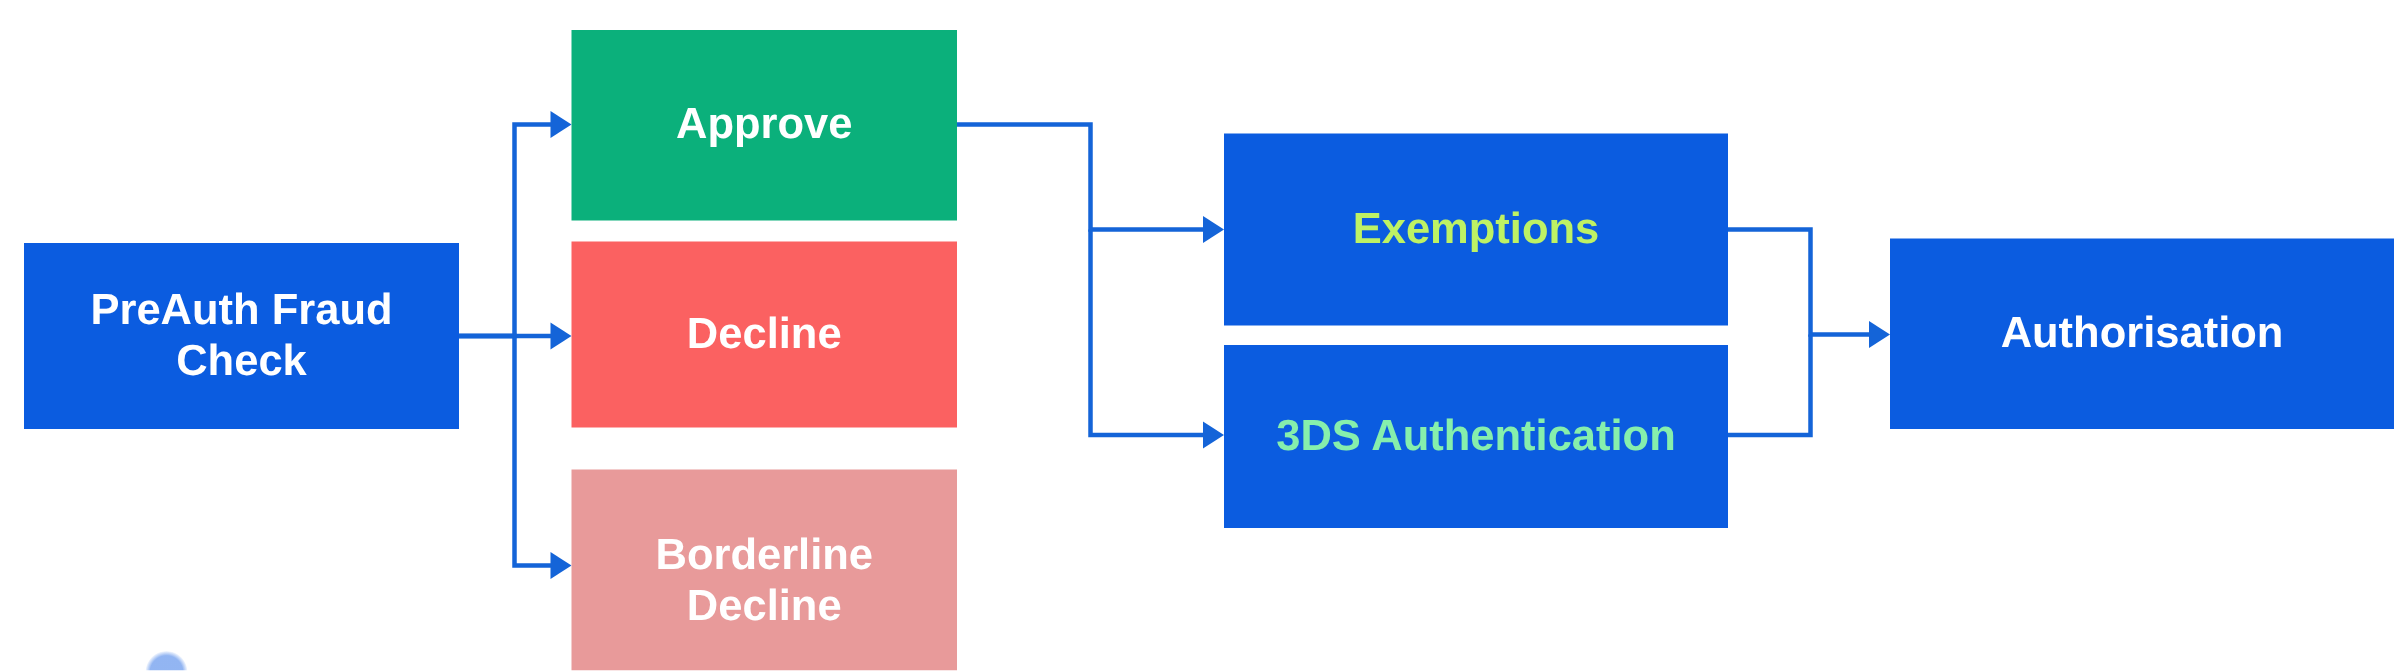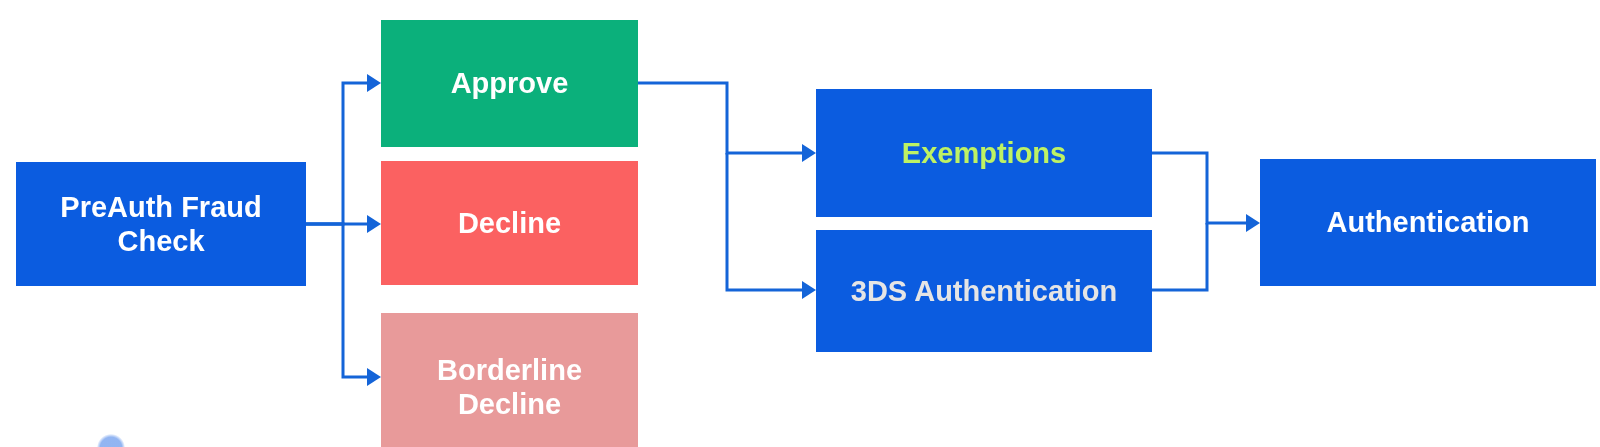--- a/index.html
+++ b/index.html
@@ -103,23 +103,23 @@
 
   <div class="node" style="left: 381px; top: 313px; width: 257px; height: 148px; background: rgb(232, 154, 154); font-size: 29px; color: rgb(255, 255, 255);">
     <span class="node-label">Borderline
 Decline</span>
   </div>
 
   <div class="node" style="left: 816px; top: 89px; width: 336px; height: 128px; background: rgb(11, 92, 224); font-size: 29px; color: #bef264;">
     <span class="node-label">Exemptions</span>
   </div>
 
-  <div class="node" style="left: 816px; top: 230px; width: 336px; height: 122px; background: rgb(11, 92, 224); font-size: 29px; color: #e5e5e5;">
+  <div class="node" style="left: 816px; top: 230px; width: 336px; height: 122px; background: rgb(11, 92, 224); font-size: 29px; color: #86efac;">
     <span class="node-label">3DS Authentication</span>
   </div>
 
   <div class="node" style="left: 1260px; top: 159px; width: 336px; height: 127px; background: rgb(11, 92, 224); font-size: 29px; color: rgb(255, 255, 255);">
-    <span class="node-label">Authentication</span>
+    <span class="node-label">Authorisation</span>
   </div>
 
   <div id="corner-mark"></div>
 
 </div>
 
 </body></html>

